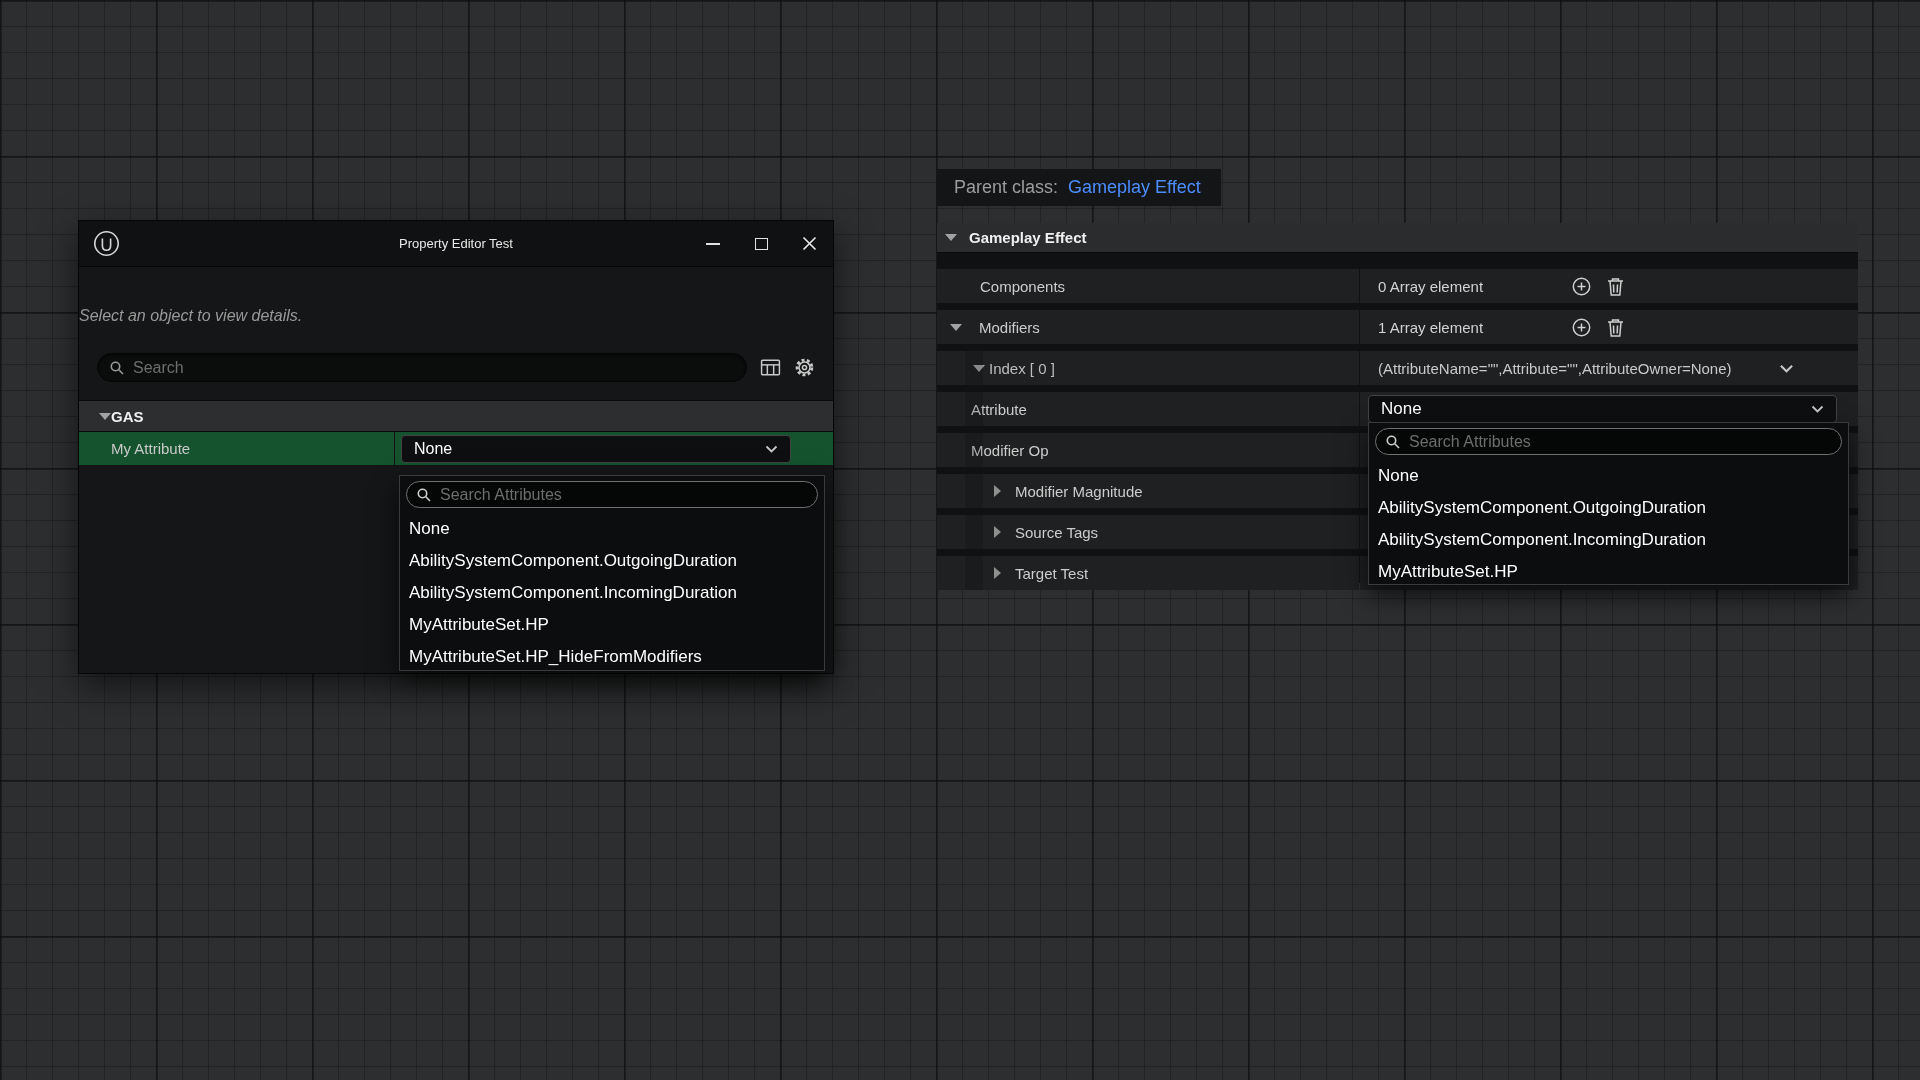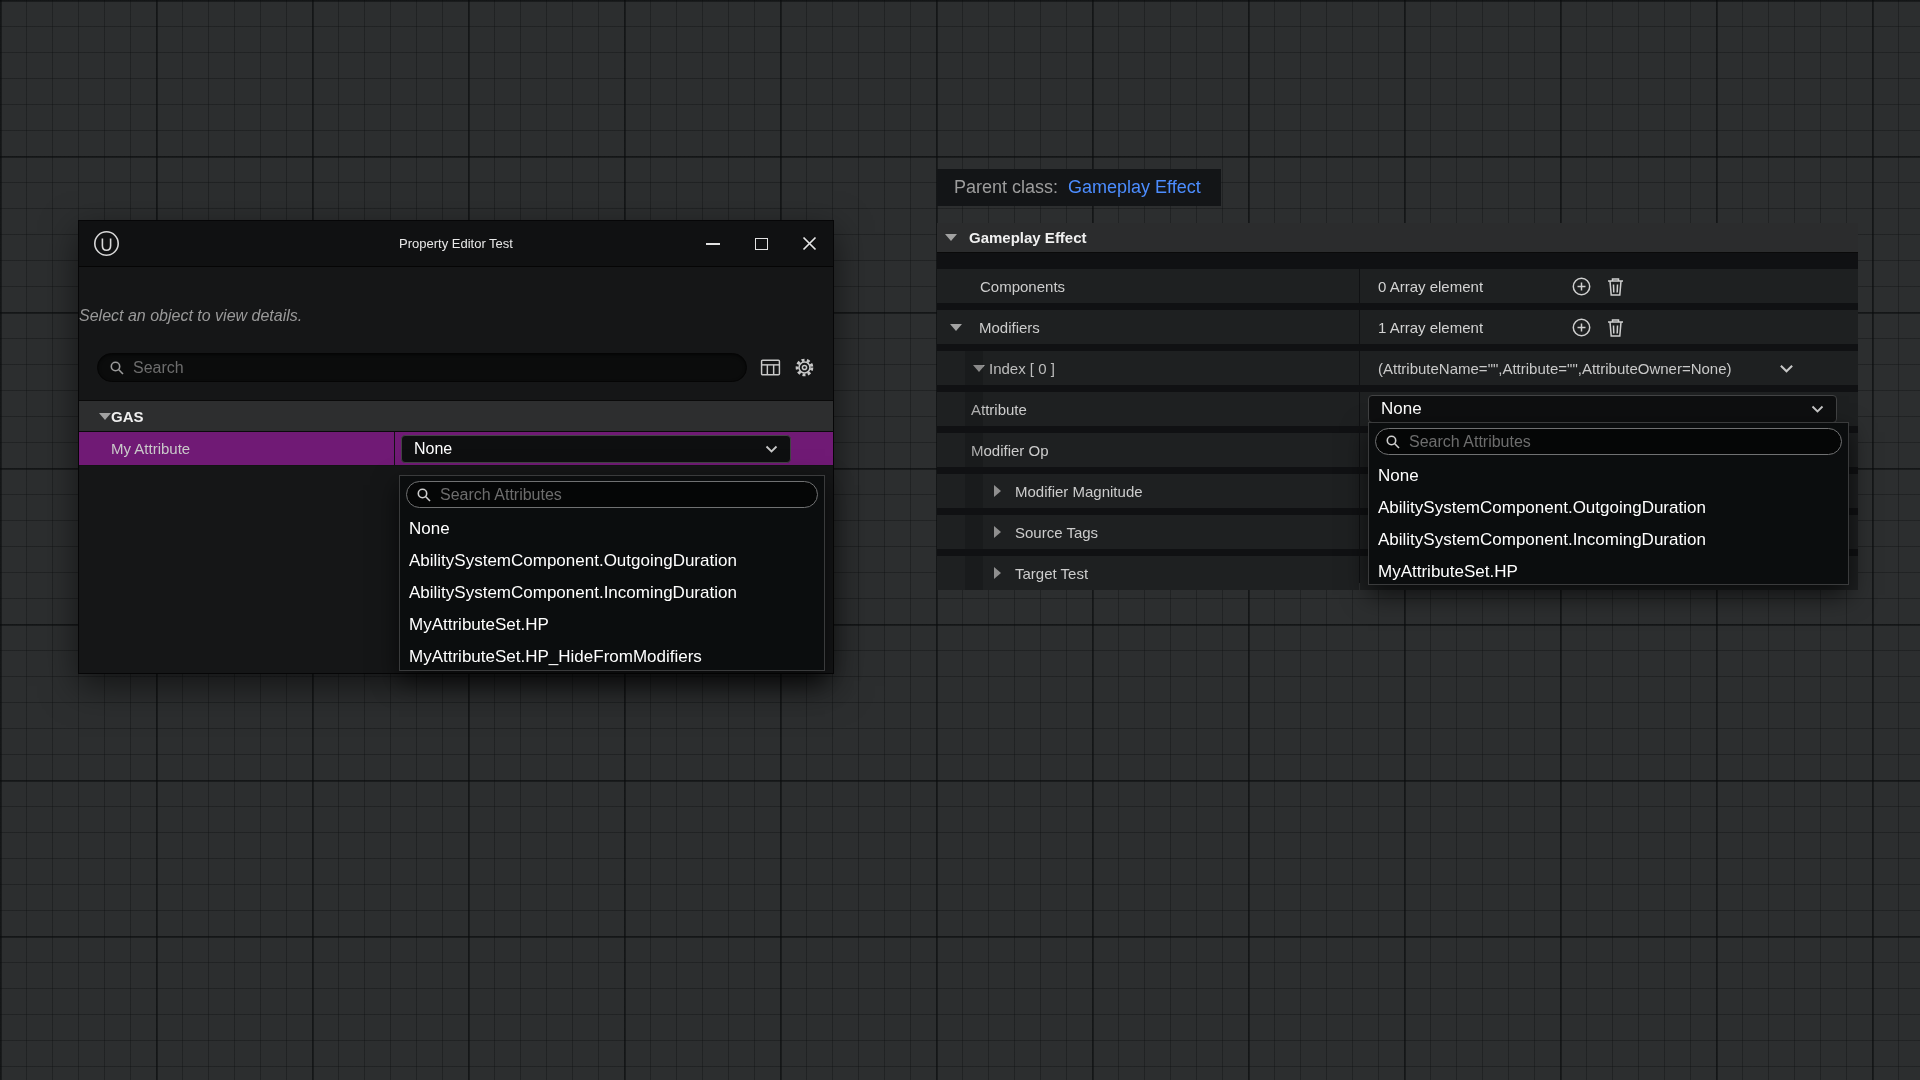--- a/index.html
+++ b/index.html
@@ -56,21 +56,21 @@
   input::placeholder { color: #6d6d6d; opacity: 1; }
   .icon-btn { display: flex; cursor: pointer; }
 
   .pe-cat {
     margin-top: 18px; height: 32px; background: #2d2e2f;
     border-top: 1px solid #0a0a0a; border-bottom: 1px solid #0a0a0a;
     display: flex; align-items: center; padding-left: 20px; gap: 0;
   }
   .cat-label { color: #f0f0f0; font-weight: bold; font-size: 15px; }
 
-  .pe-row { height: 34px; display: flex; background: #701a75; border-bottom: 1px solid #121314; }
+  .pe-row { height: 34px; display: flex; background: #14532d; border-bottom: 1px solid #121314; }
   .pe-row-name {
     width: 316px; display: flex; align-items: center; padding-left: 32px;
     color: #c9c9c9; font-size: 15px; border-right: 1px solid #121314;
   }
   .pe-row-value { flex: 1; display: flex; align-items: center; padding-left: 6px; }
 
   .combo {
     height: 28px; background: #0e0f10; border: 1px solid #424344; border-radius: 4px;
     display: flex; align-items: center; padding: 0 12px; color: #ffffff; font-size: 16px;
     cursor: pointer;

